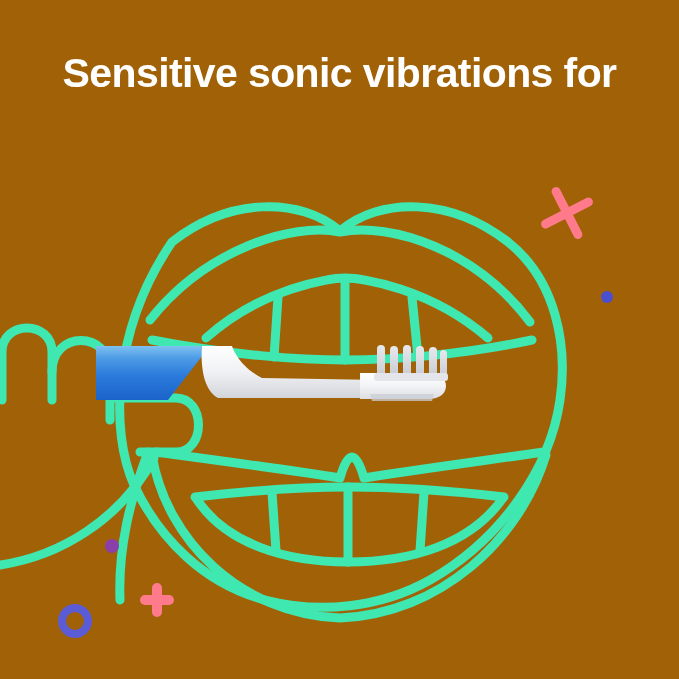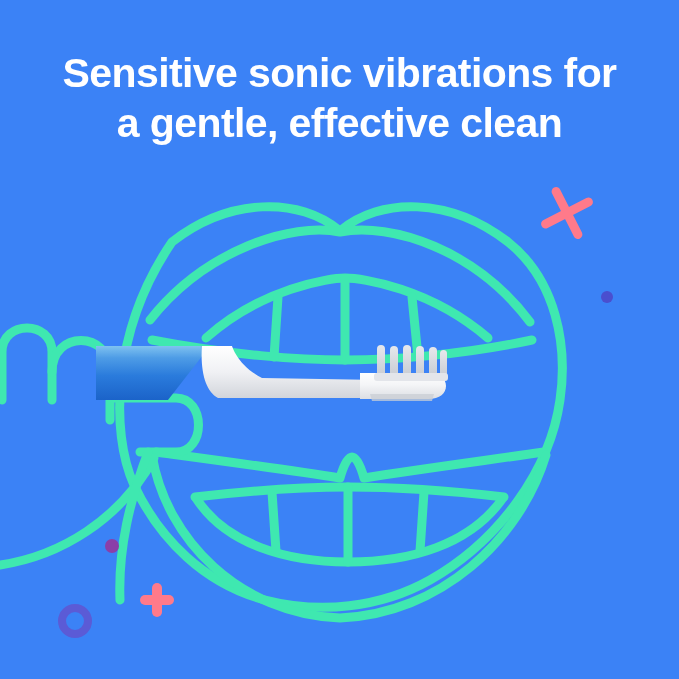--- a/index.html
+++ b/index.html
@@ -5,21 +5,21 @@
   html, body {
     margin: 0;
     padding: 0;
     background: #ffffff;
   }
   #canvas {
     position: relative;
     width: 679px;
     height: 679px;
     overflow: hidden;
-    background: #3b82f6;
+    background: #a16207;
     font-family: "Liberation Sans", sans-serif;
   }
   #art {
     position: absolute;
     left: 0;
     top: 0;
     width: 679px;
     height: 679px;
     display: block;
   }
@@ -169,16 +169,15 @@
           <line x1="145" y1="600" x2="169" y2="600"></line>
         </g>
         <circle cx="75" cy="621" r="13" fill="none" stroke="#5B5BD6" stroke-width="8"></circle>
       </g>
 
     </g>
   </svg>
 
   <div id="headline">
     <span class="ln">Sensitive sonic vibrations for</span>
-    <span class="ln">a gentle, effective clean</span>
   </div>
 
 </div>
 
 </body></html>

